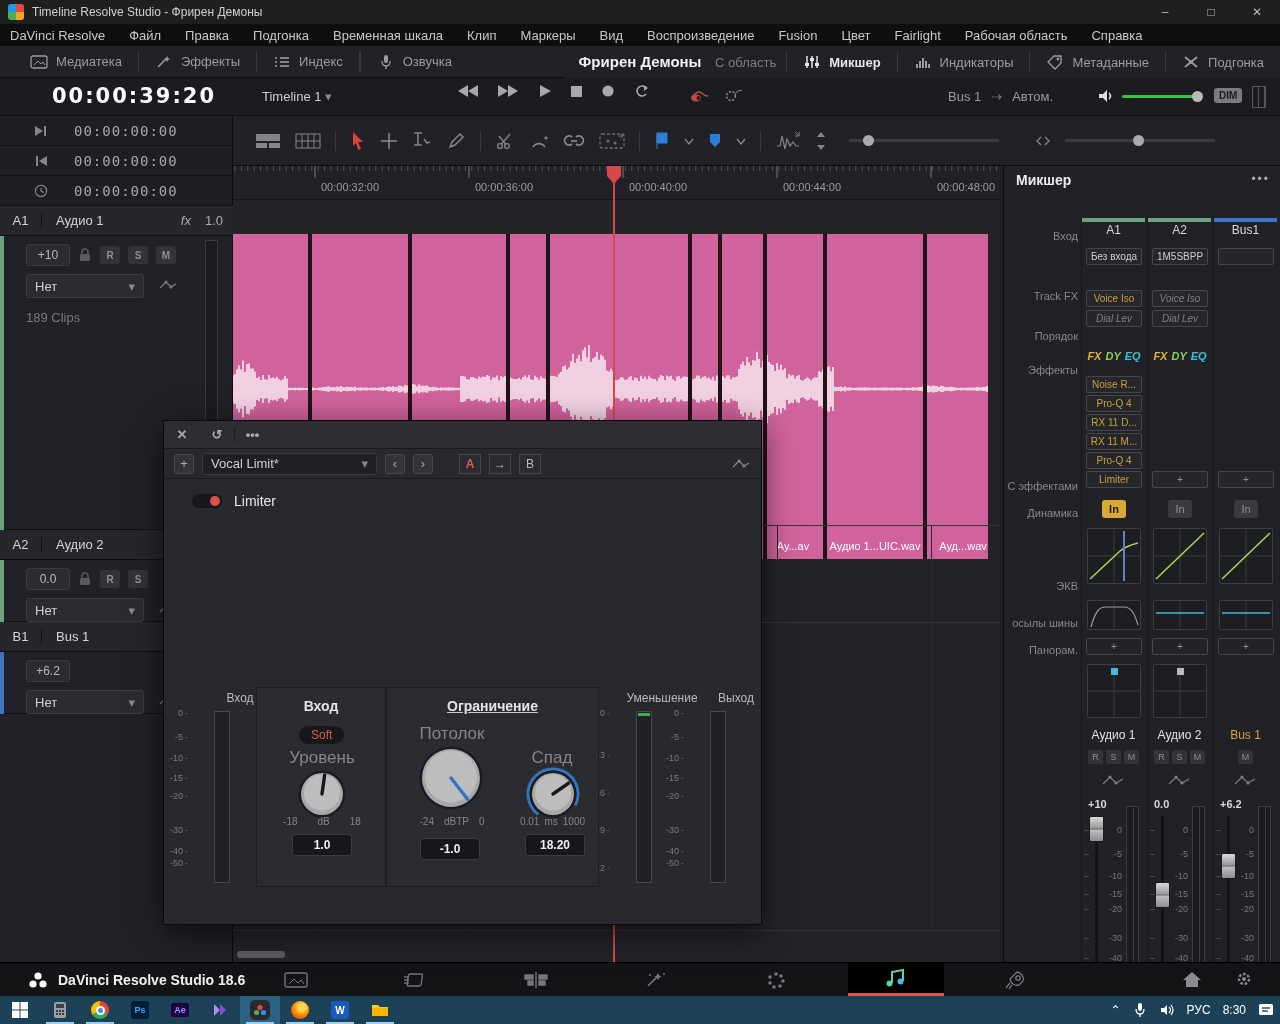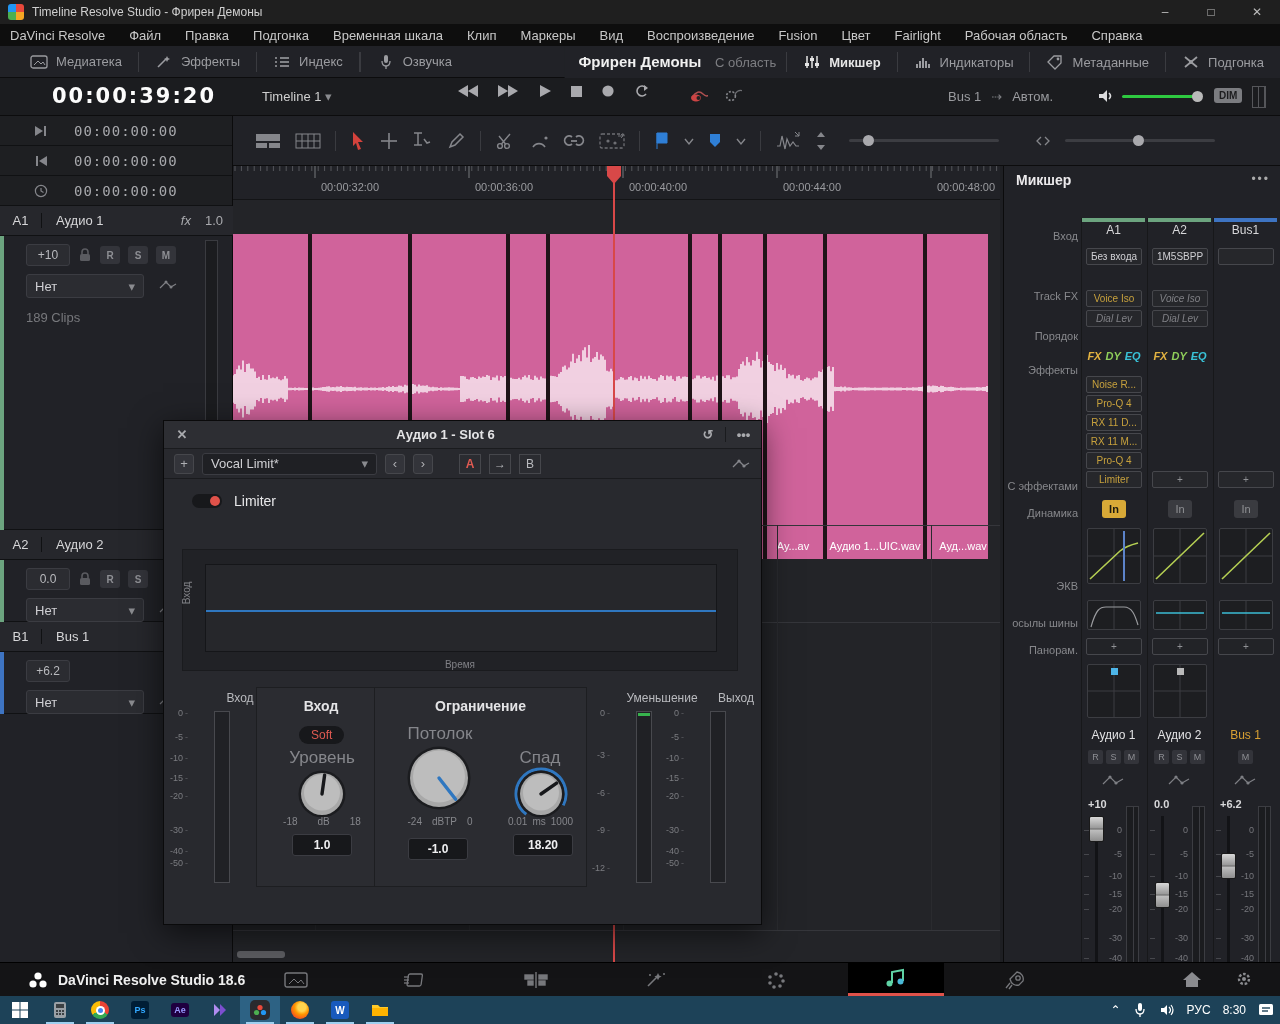--- a/index.html
+++ b/index.html
@@ -1334,21 +1334,20 @@
         <div class="fader-meter" style="left: 44px; top: 588px; height: 188px;">
           <i></i>
         </div>
       </div>
     </div>
 </div>
 
 <div id="dialog" class="abs">
   <div id="dlg-title">
     <span style="width:36px;text-align:center;color:#a9aaae">✕</span>
-    <span style="flex:1;text-align:center">Аудио 1 - Slot 6</span>
     <span style="width:34px;text-align:center;color:#a9aaae">↺</span>
     <span style="width:36px;text-align:center;color:#a9aaae;border-left:1px solid #1a1b1e">•••</span>
   </div>
   <div id="dlg-preset-row">
     <span class="dlg-square">+</span>
     <span id="preset-dd">
         <span>Vocal Limit*</span>
         <span style="color:#8a8b8f">▾</span>
       </span>
     <span class="dlg-square">‹</span>
@@ -1362,27 +1361,20 @@
         <svg width="20" height="14">
           <path d="M2 10 L8 4 L13 9 L18 6" stroke="#85868b" fill="none" stroke-width="1.3"></path>
           <circle cx="8" cy="4" r="1.6" fill="#85868b"></circle>
           <circle cx="13" cy="9" r="1.6" fill="#85868b"></circle>
         </svg>
       </span>
   </div>
   <div id="toggle-row">
     <span id="pwr-toggle"></span>
     <span id="dlg-plugin-name">Limiter</span>
-  </div>
-  <div id="dlg-graph">
-    <div id="dlg-plot">
-        <div id="dlg-plot-line"></div>
-      </div>
-    <span class="ylab">Вход</span>
-    <span class="xlab">Время</span>
   </div>
   <div id="dlg-controls" style="position:absolute;left:0;top:258px;right:0;bottom:0">
       <div class="dlg-meter-label" style="left: 36px; top: 12px; width: 80px; text-align: center;">Вход</div>
       <div class="dlg-meter" style="left: 50px; top: 32px; height: 172px;"></div>
       <span class="dlg-tick" style="left: 2px; top: 29.32px;">0</span>
       <span class="dlg-tick" style="left: 2px; top: 52.56px;">-5</span>
       <span class="dlg-tick" style="left: 2px; top: 74.14px;">-10</span>
       <span class="dlg-tick" style="left: 2px; top: 94.06px;">-15</span>
       <span class="dlg-tick" style="left: 2px; top: 112.32px;">-20</span>
       <span class="dlg-tick" style="left: 2px; top: 145.52px;">-30</span>
@@ -1419,21 +1411,21 @@
             <line x1="28" y1="28" x2="30.6" y2="9.2" stroke="#17181b" stroke-width="3.4" stroke-linecap="round"></line>
           </svg>
         </div>
         <div class="knob-scale" style="left: 0px; top: 128px; width: 130px; gap: 20px;">
           <span>-18</span>
           <span>dB</span>
           <span>18</span>
         </div>
         <div class="val-box" style="left: 35px; top: 146px; width: 60px;">1.0</div>
       </div>
-      <div class="section" style="left: 210px; top: 8px; width: 213px; height: 200px;">
+      <div class="section" style="left: 222px; top: 8px; width: 213px; height: 200px; text-decoration: underline;">
         <div class="sec-title">Ограничение</div>
         <div class="knob-label" style="left: 10px; top: 36px; width: 110px;">Потолок</div>
         <div style="position: absolute; left: 28px; top: 54px;">
           <svg width="72" height="72">
             <circle cx="36" cy="36" r="31.5" fill="#1b1c1f"></circle>
             <circle cx="36" cy="36" r="29" fill="#a8a8a8"></circle>
             <circle cx="36" cy="34.5" r="26" fill="#bdbdbd"></circle>
             <line x1="36" y1="36" x2="52.6" y2="57.3" stroke="#2f77c0" stroke-width="3.4" stroke-linecap="round"></line>
           </svg>
         </div>

